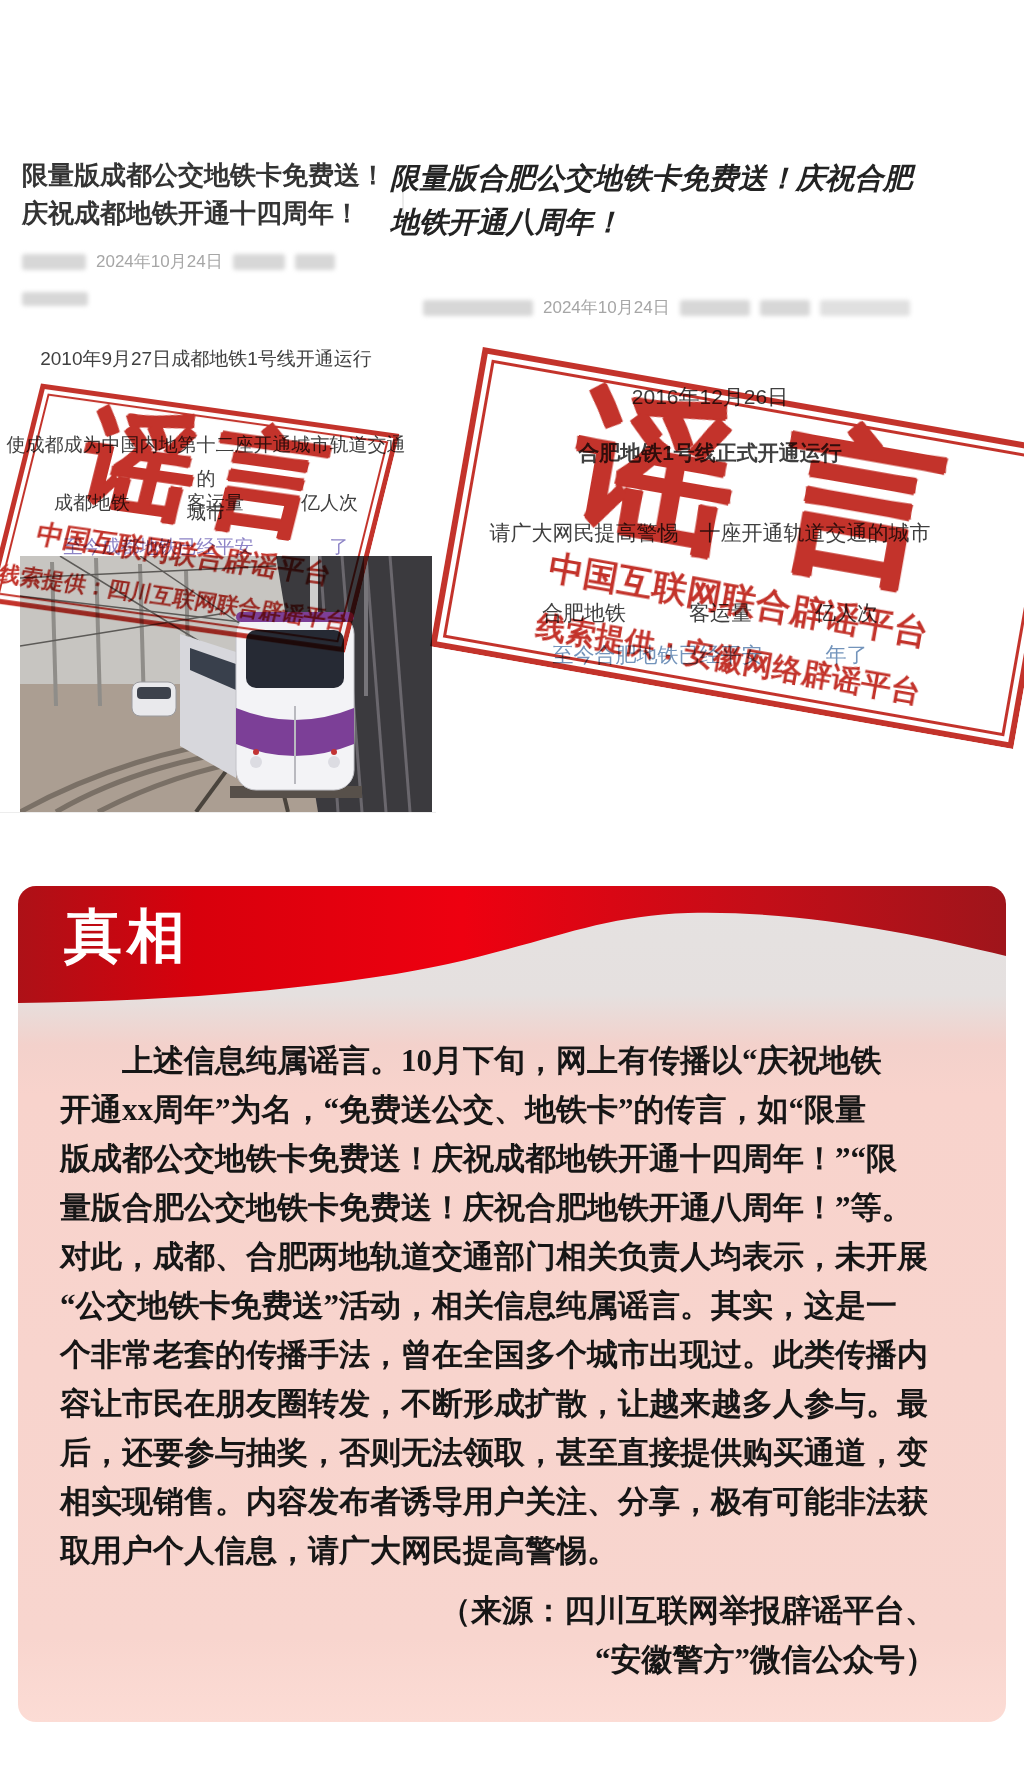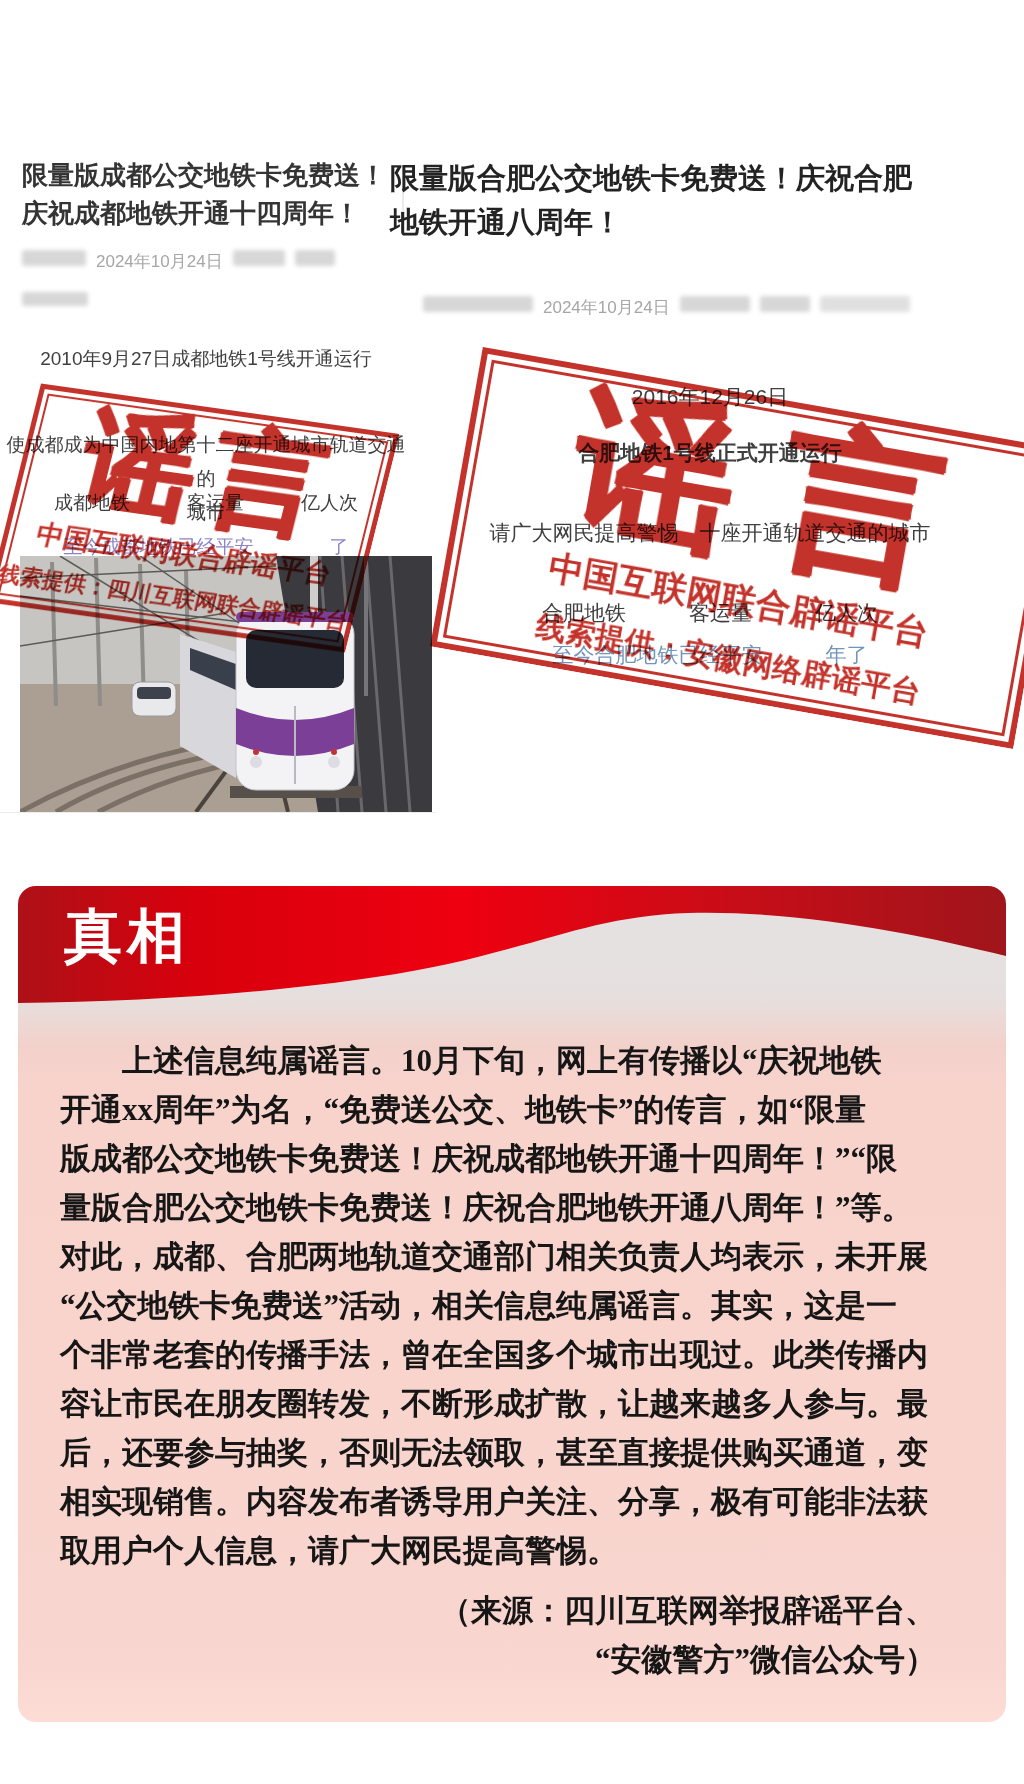--- a/index.html
+++ b/index.html
@@ -6,23 +6,23 @@
   .canvas {
     position:relative; width:1024px; height:1784px; overflow:hidden;
     background:#ffffff; font-family:"Liberation Sans", sans-serif;
   }
   .abs { position:absolute; }
 
   
   .post { position:absolute; filter: blur(0.3px); }
   .headline { font-weight:bold; color:#343434; white-space:pre-line; margin:0; }
   .hl-left  { left:22px;  top:156px; width:380px; font-size:26px; line-height:38px; }
-  .hl-right { left:390px; top:156px; width:632px; font-size:29px; line-height:44px; color:#232323; }
-
-  .meta { position:absolute; display:flex; align-items:flex-start; gap:10px; }
+  .hl-right { left:390px; top:156px; width:632px; font-size:29px; line-height:44px; color:#232323;font-style:italic; }
+
+  .meta { position:absolute; display:flex; align-items:center; gap:10px; }
   .meta-date { color:#a6a6a6; font-size:17px; white-space:nowrap; }
   .blob { display:inline-block; height:16px; border-radius:3px; background:#d7d7d7; filter:blur(2px); }
   .b110{width:110px}.b90{width:90px;background:#e0e0e0}.b70{width:70px}.b66{width:66px;height:14px}
   .b64{width:64px}.b52{width:52px}.b50{width:50px}.b40{width:40px}
 
   .bl { position:absolute; margin:0; text-align:center; color:#3f3f3f; white-space:pre-line; }
   .body-left  .bl { left:0;   width:412px; font-size:19px; line-height:34px; }
   .body-right .bl { left:396px; width:628px; font-size:21px; line-height:34px; }
   .link-violet { color: var(--link_violet,#8d84c6); }
   .link-blue   { color: var(--link_blue,#7394bb); }

